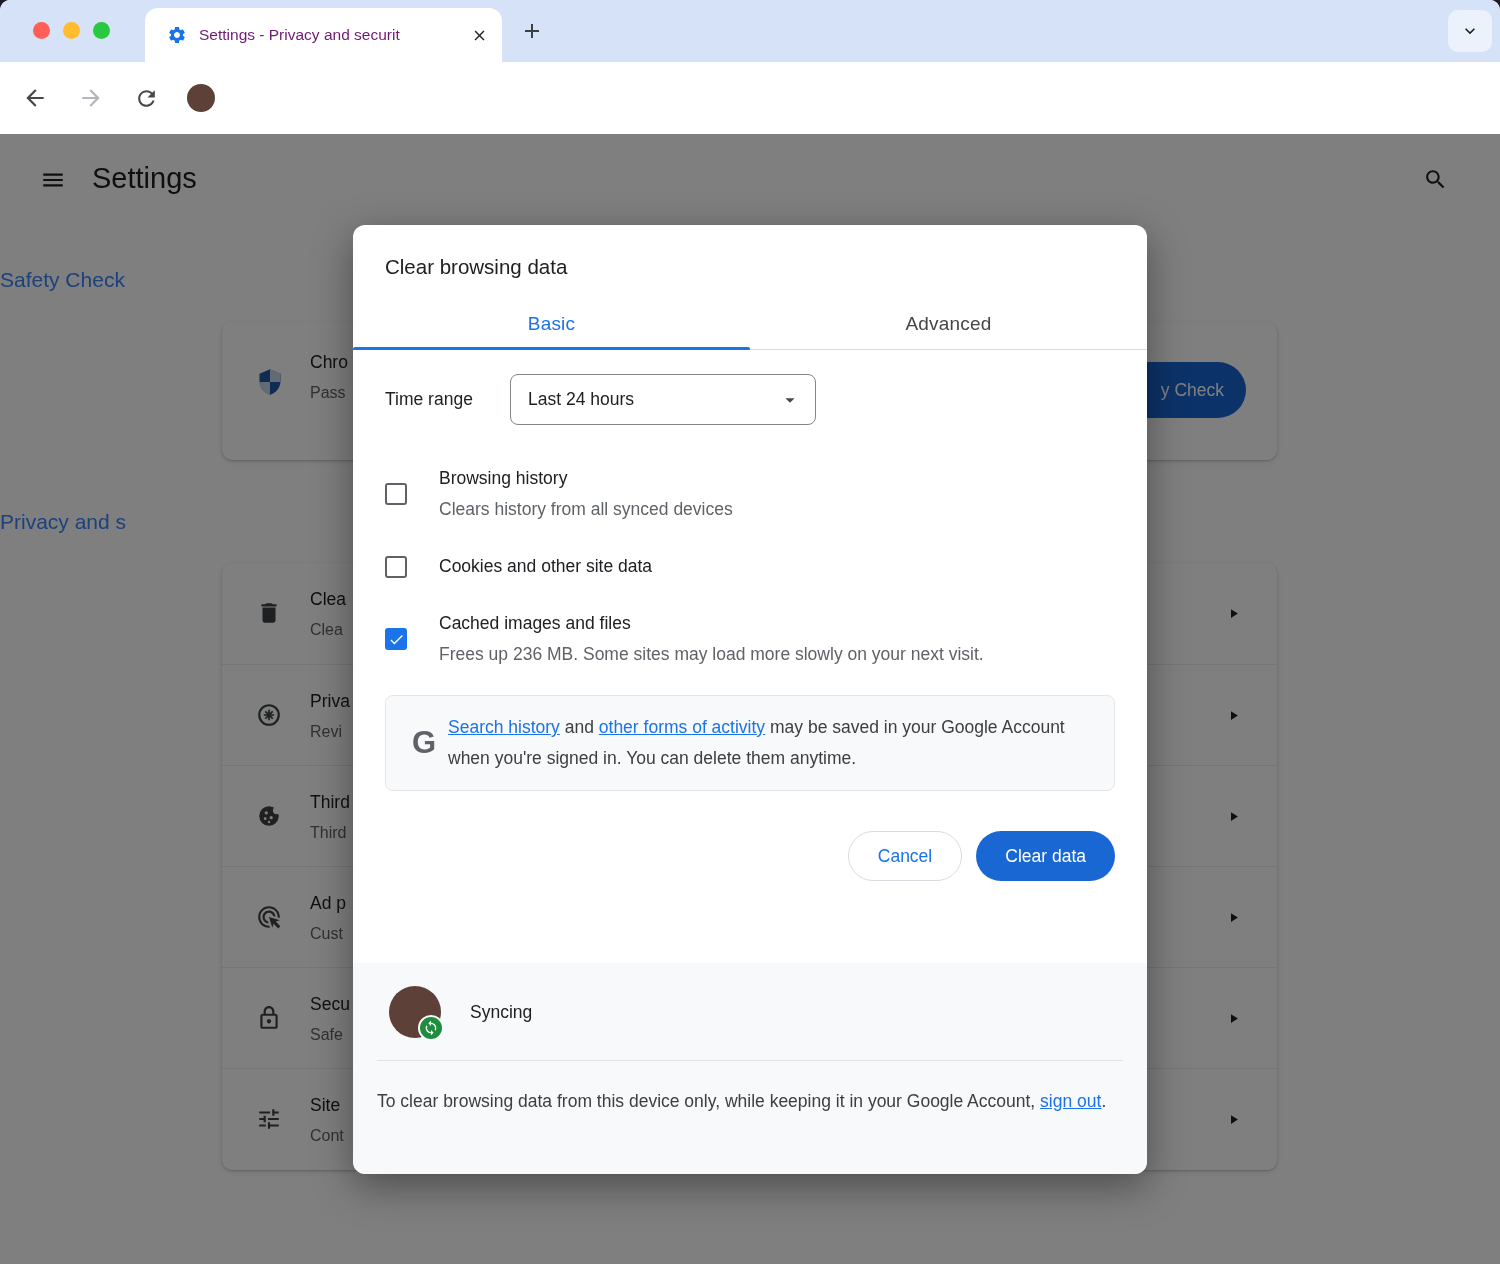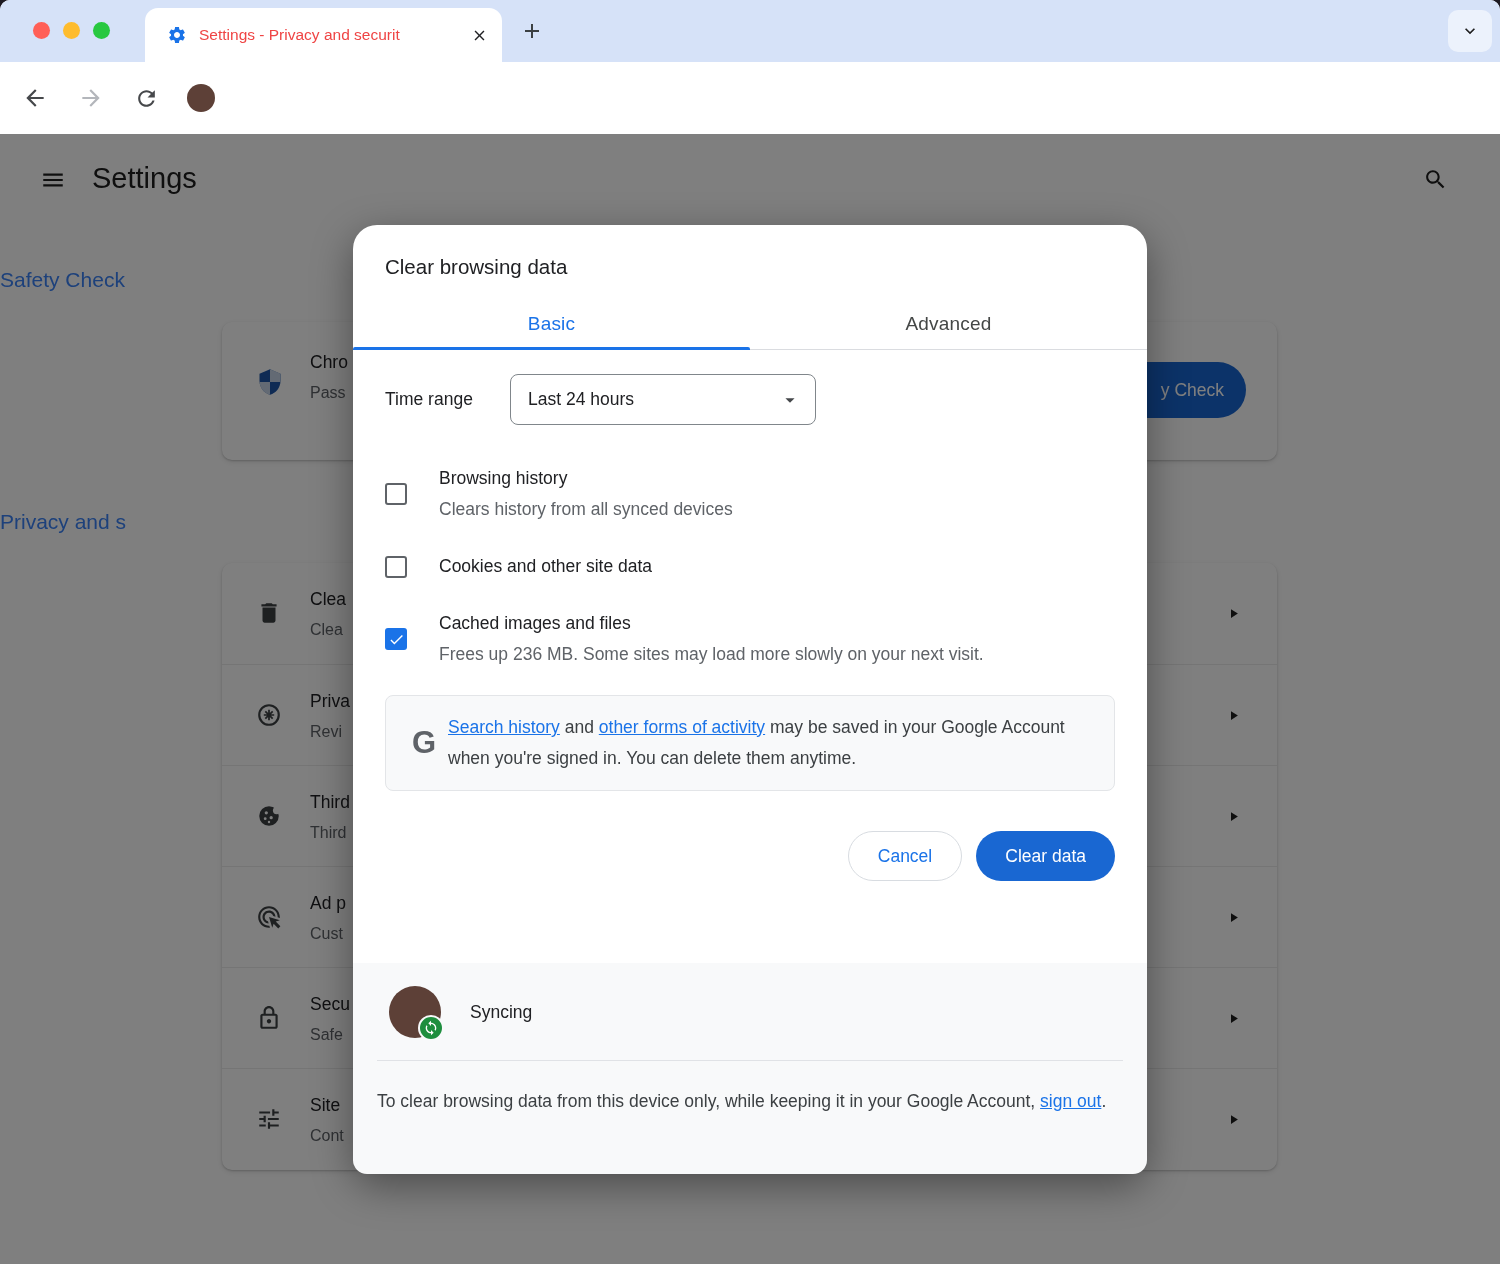--- a/index.html
+++ b/index.html
@@ -9,21 +9,21 @@
 
   .browser { position:relative; width:1500px; height:1264px; background:#fff; overflow:hidden; border-radius:10px 10px 0 0; }
 
   
   .tabstrip { position:absolute; left:0; top:0; width:100%; height:62px; background:#d6e2f8; }
   .lights { position:absolute; left:33px; top:22px; display:flex; gap:13px; }
   .light { width:17px; height:17px; border-radius:50%; }
   .tab { position:absolute; left:145px; top:8px; width:357px; height:54px; background:#fff; border-radius:13px 13px 0 0; display:flex; align-items:center; padding:0 14px 0 22px; }
   .tab-fav { flex:0 0 auto; }
   .tab-title-wrap { position:relative; overflow:hidden; white-space:nowrap; flex:1; margin:0 6px 0 12px; height:22px; }
-  .tab-title { font-size:15.5px; line-height:22px; color:#ef4444; }
+  .tab-title { font-size:15.5px; line-height:22px; color:#701a75; }
   .tab-title-wrap::after { content:""; position:absolute; right:0; top:0; bottom:0; width:34px; background:linear-gradient(90deg,rgba(255,255,255,0),#fff 80%); }
   .tab-close { flex:0 0 auto; color:#202124; cursor:pointer; }
   .newtab-btn { position:absolute; left:520px; top:19px; color:#3c4043; }
   .tabsearch-btn { position:absolute; right:8px; top:10px; width:44px; height:42px; background:rgba(255,255,255,.55); border-radius:10px; display:flex; align-items:center; justify-content:center; color:#1f1f1f; }
 
   
   .toolbar { position:absolute; left:0; top:62px; width:100%; height:72px; background:#fff; display:flex; align-items:center; }
   .nav-ic { margin-left:22px; color:#46484b; }
   .nav-ic.disabled { color:#b3b6bb; }
   .urlbar { margin-left:24px; width:1030px; height:46px; background:#edf0f7; border-radius:23px; display:flex; align-items:center; padding:0 14px 0 7px; }
@@ -51,21 +51,21 @@
   .prow { position:relative; height:101px; }
   .prow + .prow { border-top:1px solid #ebebeb; }
   .prow-ic { position:absolute; left:34px; top:37px; color:#3c4043; }
   .prow-title { position:absolute; left:88px; top:26px; font-size:17.5px; color:#202124; white-space:nowrap; }
   .prow-sub { position:absolute; left:88px; top:58px; font-size:16px; color:#5f6368; white-space:nowrap; }
   .prow-chev { position:absolute; right:36px; top:43px; color:#1f1f1f; }
 
   .scrim { position:absolute; inset:0; background:rgba(0,0,0,.5); }
 
   
-  .dialog { position:absolute; left:353px; top:91px; width:794px; height:949px; background:#fff; border-radius:24px; box-shadow:0 12px 40px rgba(0,0,0,.4); }
+  .dialog { position:absolute; left:353px; top:91px; width:794px; height:949px; background:#fff; border-radius:12px; box-shadow:0 12px 40px rgba(0,0,0,.4); }
   .dlg-title { padding:30px 32px 0; font-size:20.5px; color:#202124; }
   .dlg-tabs { display:flex; margin-top:21px; border-bottom:1px solid #dadce0; }
   .dlg-tab { flex:1; text-align:center; font-size:19px; font-weight:500; letter-spacing:.2px; padding:13px 0 14px; color:#444746; position:relative; cursor:pointer; }
   .dlg-tab.active { color:#1a73e8; }
   .dlg-tab.active::after { content:""; position:absolute; left:0; right:0; bottom:-1px; height:3px; background:#1a73e8; border-radius:2px 2px 0 0; }
   .dlg-body { padding:0 32px; }
   .time-row { margin-top:24px; display:flex; align-items:center; }
   .time-label { font-size:17.5px; color:#202124; width:125px; }
   .time-select { width:306px; height:51px; border:1px solid #80868b; border-radius:8px; display:flex; align-items:center; padding:0 14px 0 17px; cursor:pointer; }
   .time-value { font-size:17.5px; color:#202124; flex:1; }

